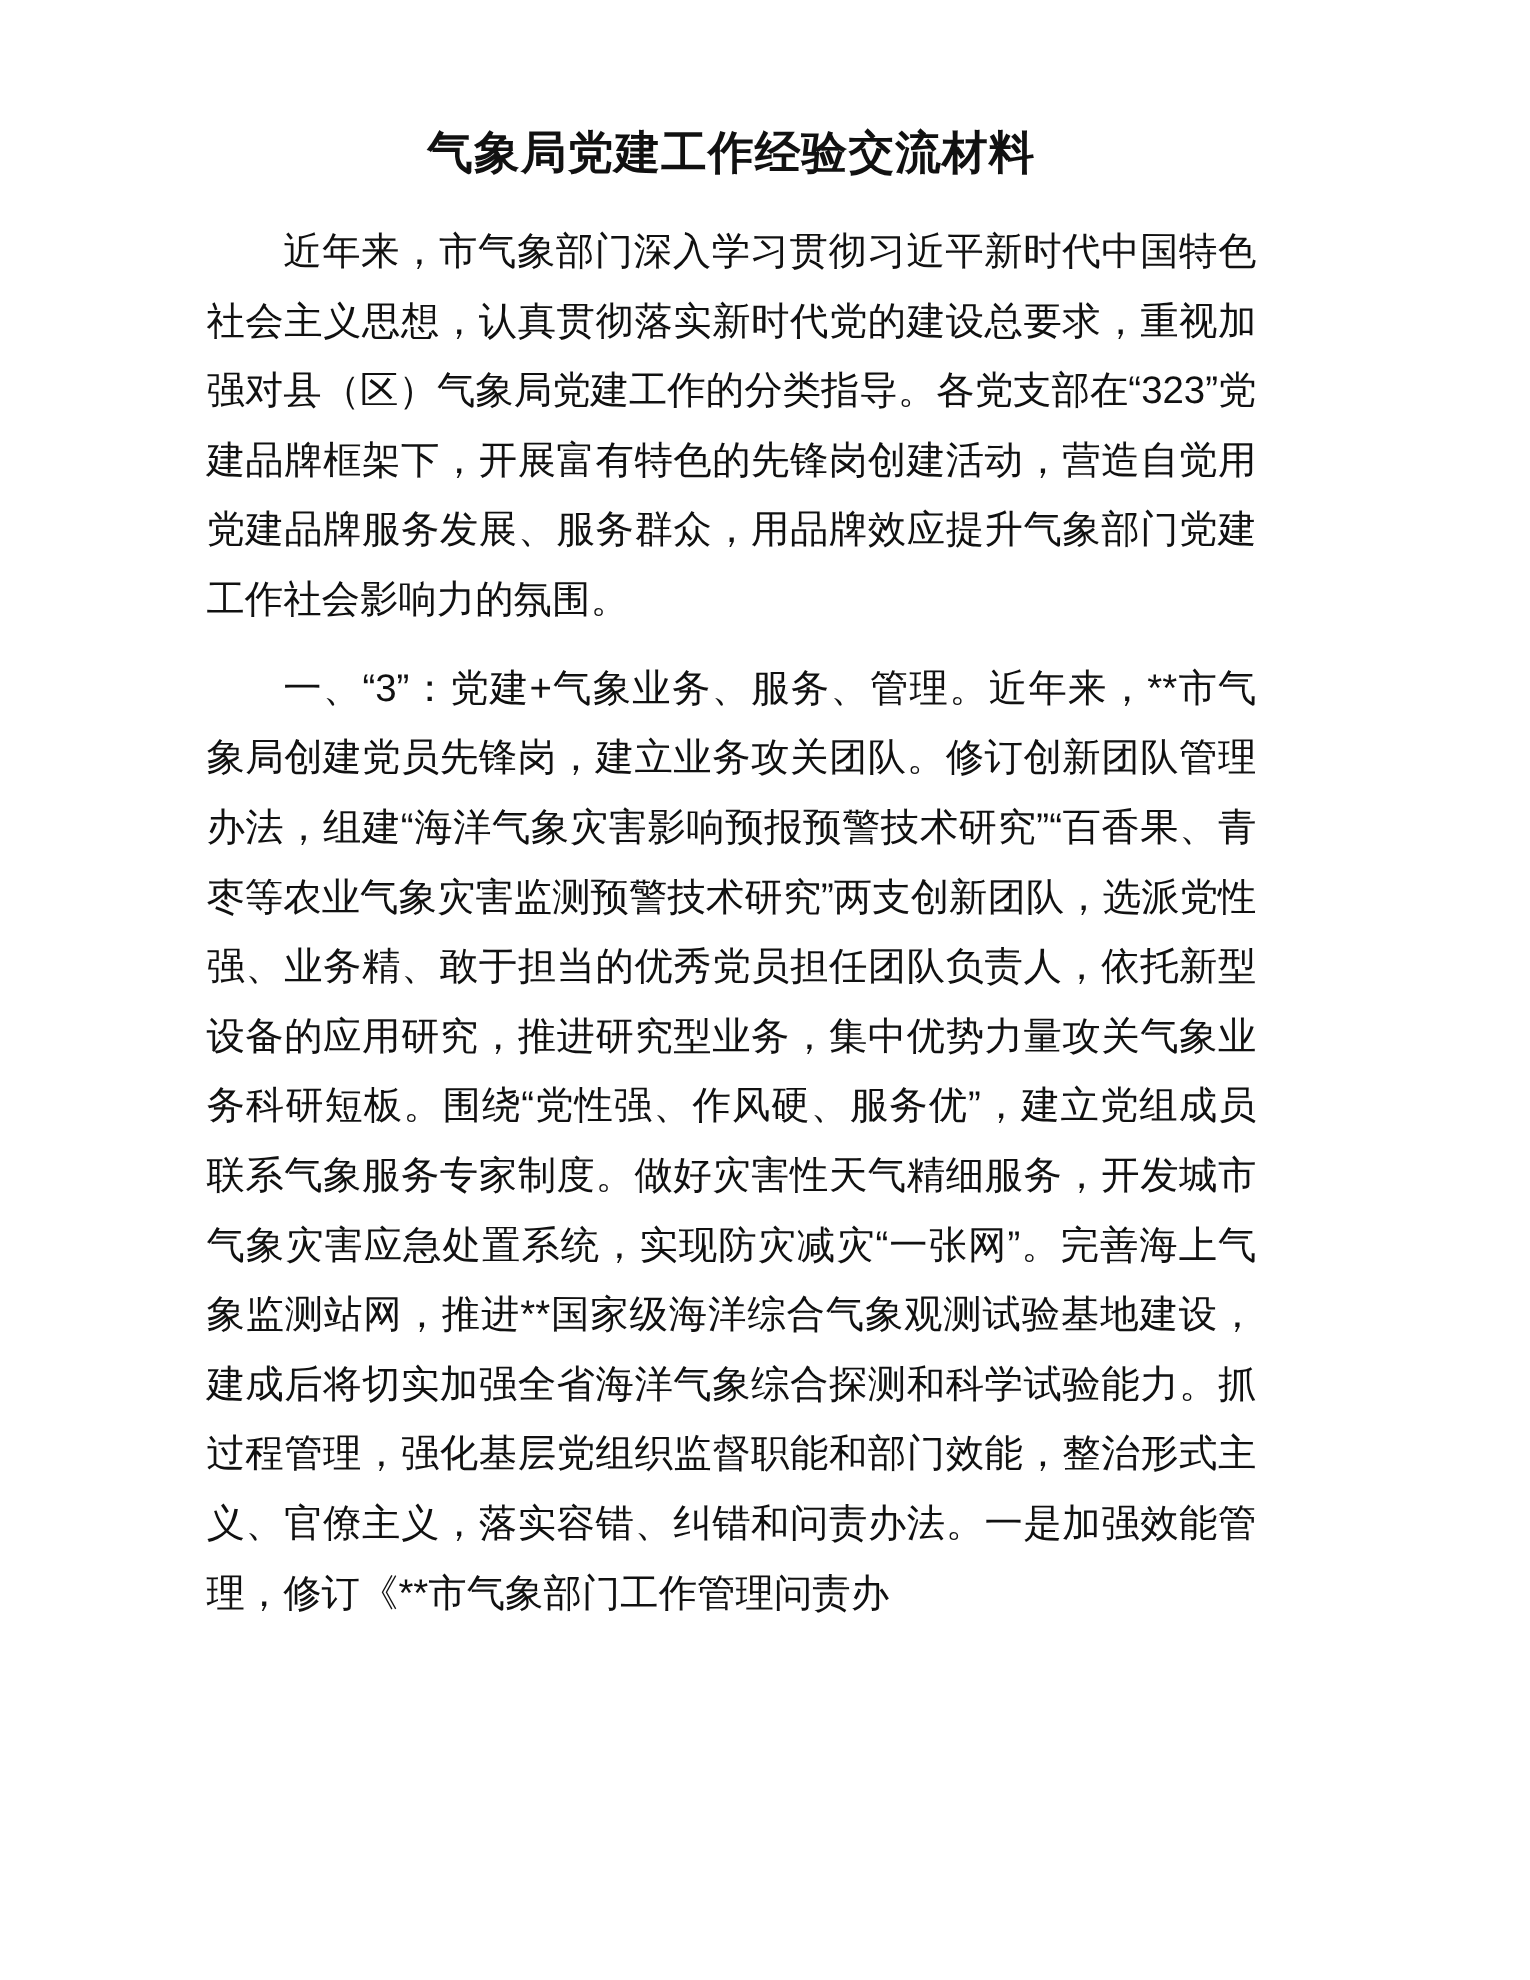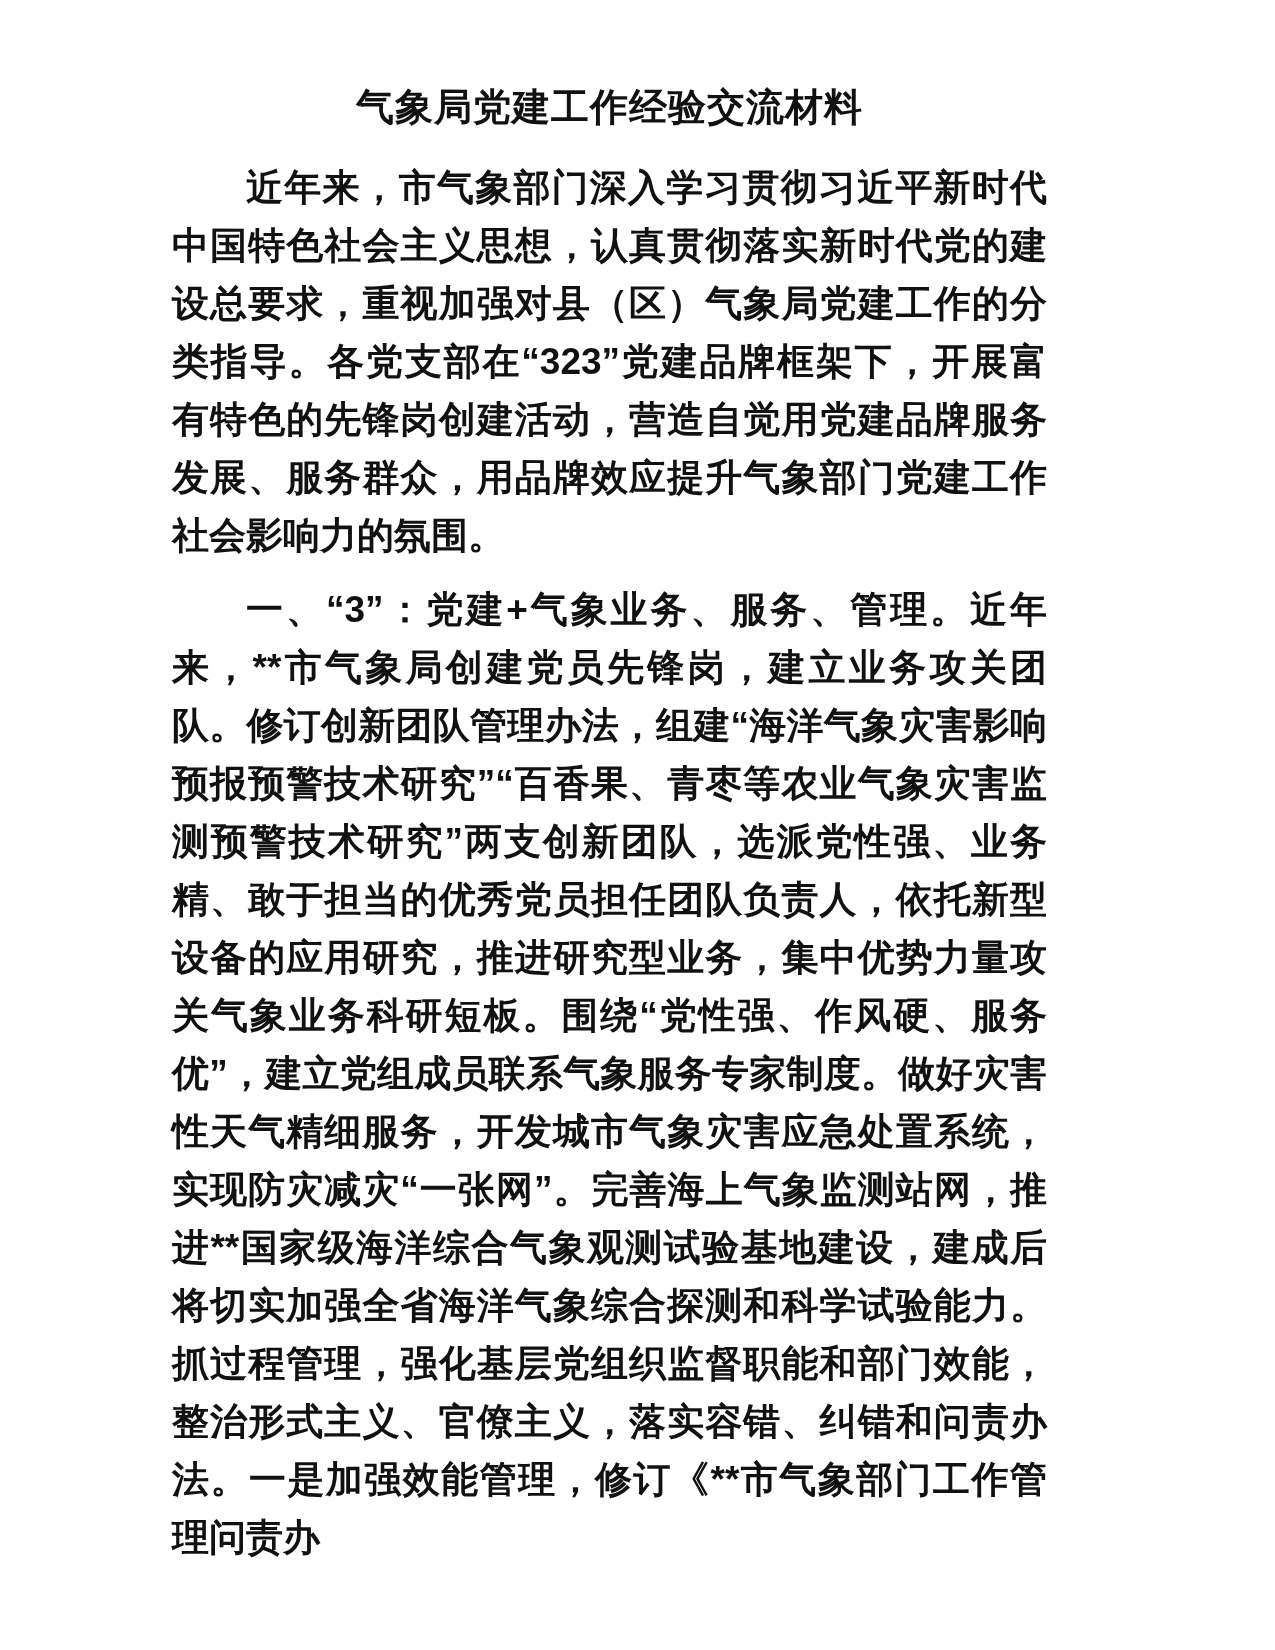--- a/index.html
+++ b/index.html
@@ -6,39 +6,39 @@
     margin: 0;
     padding: 0;
     background: #ffffff;
   }
   .page {
     position: relative;
     width: 1275px;
     height: 1650px;
     background: #ffffff;
     box-sizing: border-box;
-    padding: 83px 228px 0 172px;
+    padding: 104px 228px 0 172px;
     overflow: hidden;
     font-family: "Liberation Sans", "DejaVu Sans", sans-serif;
     color: #1a1a1a;
   }
   .doc-title {
     margin: 0 0 28px 0;
     font-size: 38px;
     line-height: 48px;
     font-weight: 700;
     text-align: center;
     letter-spacing: 1px;
     color: #111111;
   }
   .doc-para {
     margin: 0 0 16px 0;
-    font-size: 37px;
+    font-size: 32px;
     line-height: 58px;
-    font-weight: 700;
+    font-weight: 400;
     text-align: justify;
     text-justify: inter-ideograph;
     text-indent: 2em;
     word-break: break-all;
     color: #111111;
   }
 </style>
 </head>
 <body>
 

